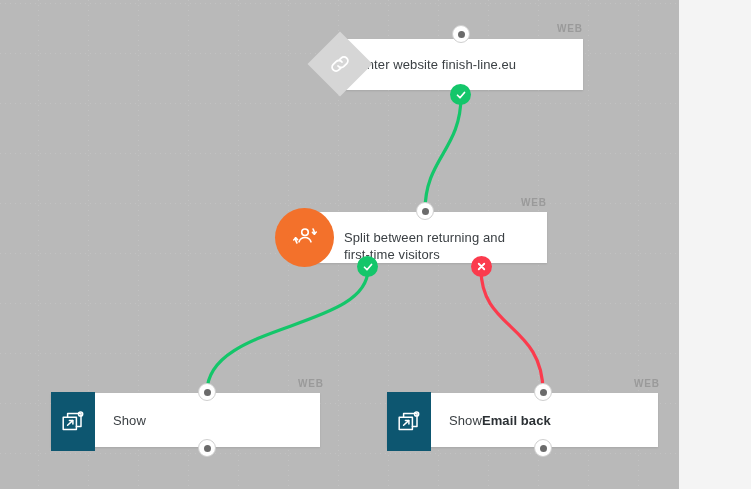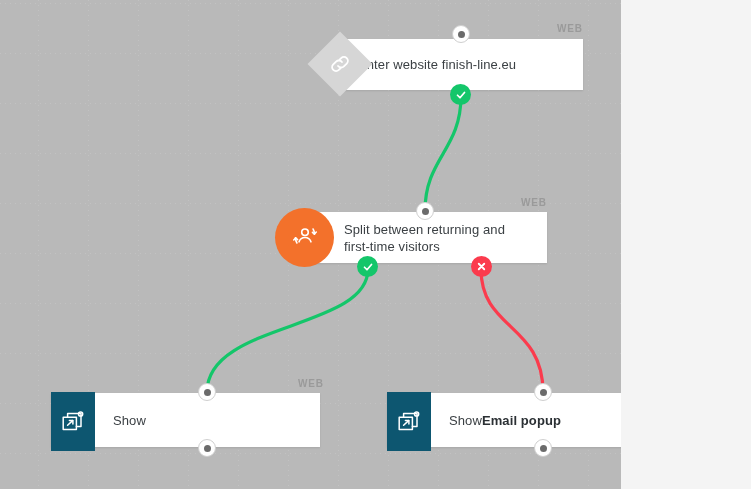--- a/index.html
+++ b/index.html
@@ -9,21 +9,21 @@
   body {
     width: 751px;
     height: 489px;
     overflow: hidden;
     font-family: "Liberation Sans", sans-serif;
     background: #f4f4f4;
   }
 
   #canvas {
     position: relative;
-    width: 621px;
+    width: 679px;
     height: 489px;
     background-color: #f4f4f4;
     background-image:
       repeating-linear-gradient(to right,
         #b9b9b9 0px, #b9b9b9 1px, transparent 1px, transparent 4px),
       repeating-linear-gradient(to bottom,
         #b9b9b9 0px, #b9b9b9 1px, transparent 1px, transparent 4px);
     background-size: 1px 100%, 100% 1px;
     background-repeat: repeat-x, repeat-y;
     background-position: 0 0, 0 0;
@@ -213,21 +213,21 @@
   <div class="port" style="left:452px; top:25px;"></div>
 
   <div class="badge ok" style="left:450px; top:84px;">
     <svg width="12" height="12" viewBox="0 0 24 24" fill="none" stroke="#ffffff" stroke-width="3.4" stroke-linecap="round" stroke-linejoin="round">
       <path d="M5 12.5 L10 17.5 L19 7"></path>
     </svg>
   </div>
 
   <div class="web-tag" style="left:521px; top:197px;">WEB</div>
 
-  <div class="node" style="left:304px; top:212px; width:243px; height:51px;">
+  <div class="node" style="left:304px; top:212px; width:243px; height:51px;align-items:flex-end;">
     <div class="node-label" style="padding-left:40px;">
       <span>Split between returning and first-time visitors</span>
     </div>
   </div>
 
   <div class="icon-circle" style="left:275px; top:208px;">
     <span>
       <svg width="34" height="34" viewBox="0 0 32 32" fill="none" stroke="#ffffff" stroke-width="1.5" stroke-linecap="round" stroke-linejoin="round">
         <circle cx="16" cy="12.5" r="3.1"></circle>
         <path d="M10.4 21.5a5.9 5.9 0 0 1 11.2 0"></path>
@@ -282,20 +282,20 @@
       <svg width="26" height="26" viewBox="0 0 26 26" fill="none" stroke="#ffffff" stroke-width="1.5" stroke-linecap="round" stroke-linejoin="round">
         <rect x="3.2" y="8.2" width="13.2" height="12.4"></rect>
         <path d="M7.6 8.2 V4.6 H21 V17.6 H16.4"></path>
         <path d="M7.6 16.2 L12.6 11.6"></path>
         <path d="M9.4 11.4 H12.9 V14.9"></path>
         <circle cx="20.6" cy="5" r="2.1"></circle>
       </svg>
     </div>
     <div class="node-label">
       <span>Show </span>
-        <b>Email popup</b>
+        <b>Email back</b>
     </div>
   </div>
 
   <div class="port" style="left:534px; top:383px;"></div>
   <div class="port" style="left:534px; top:439px;"></div>
 
 </div>
 
 </body></html>

